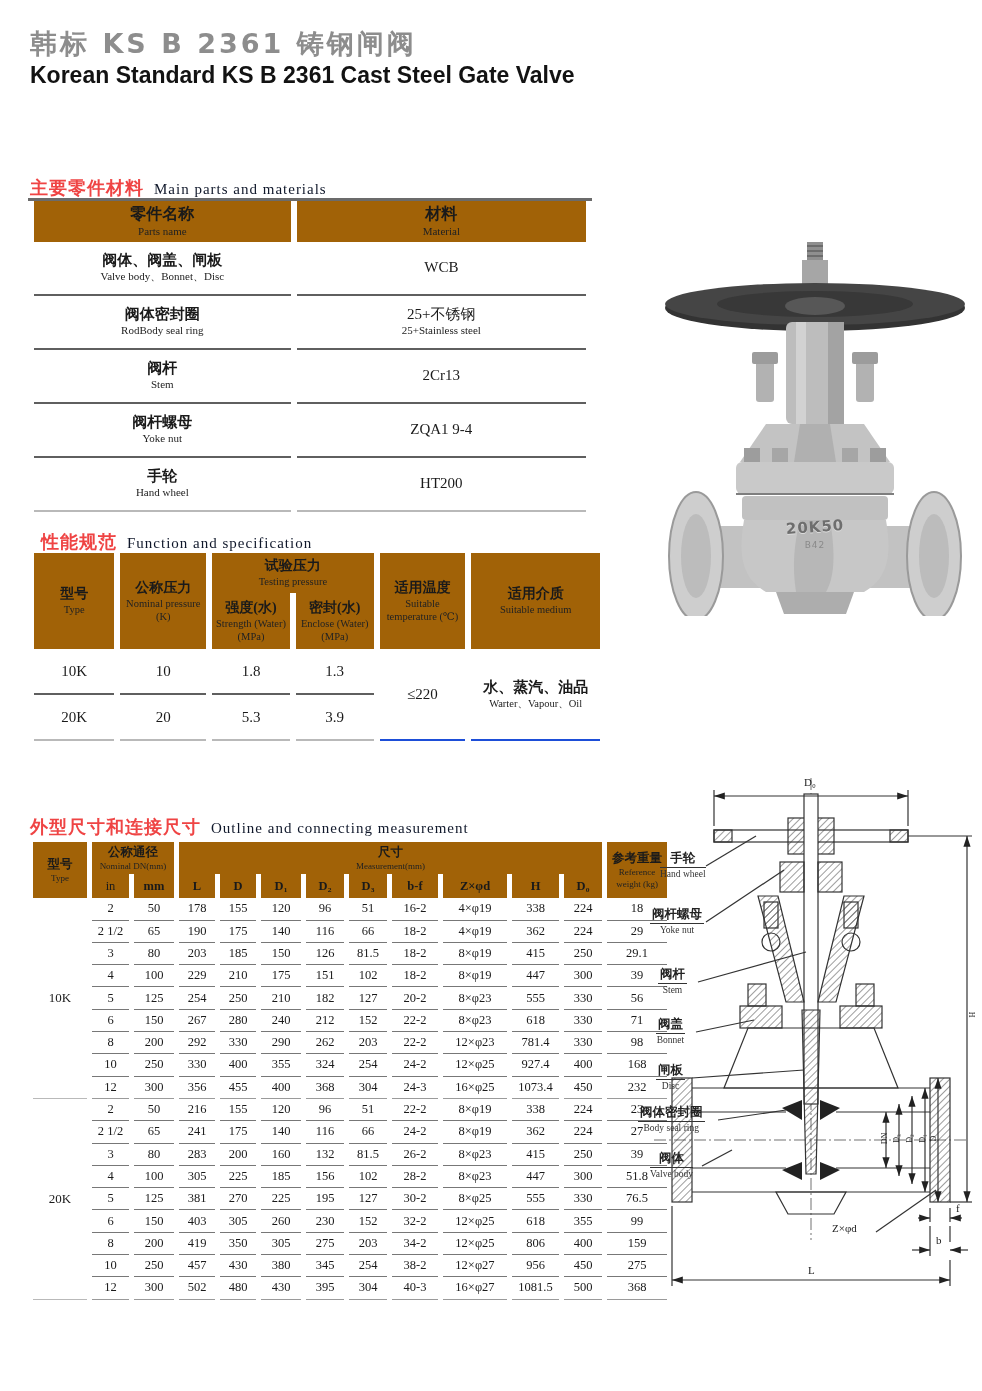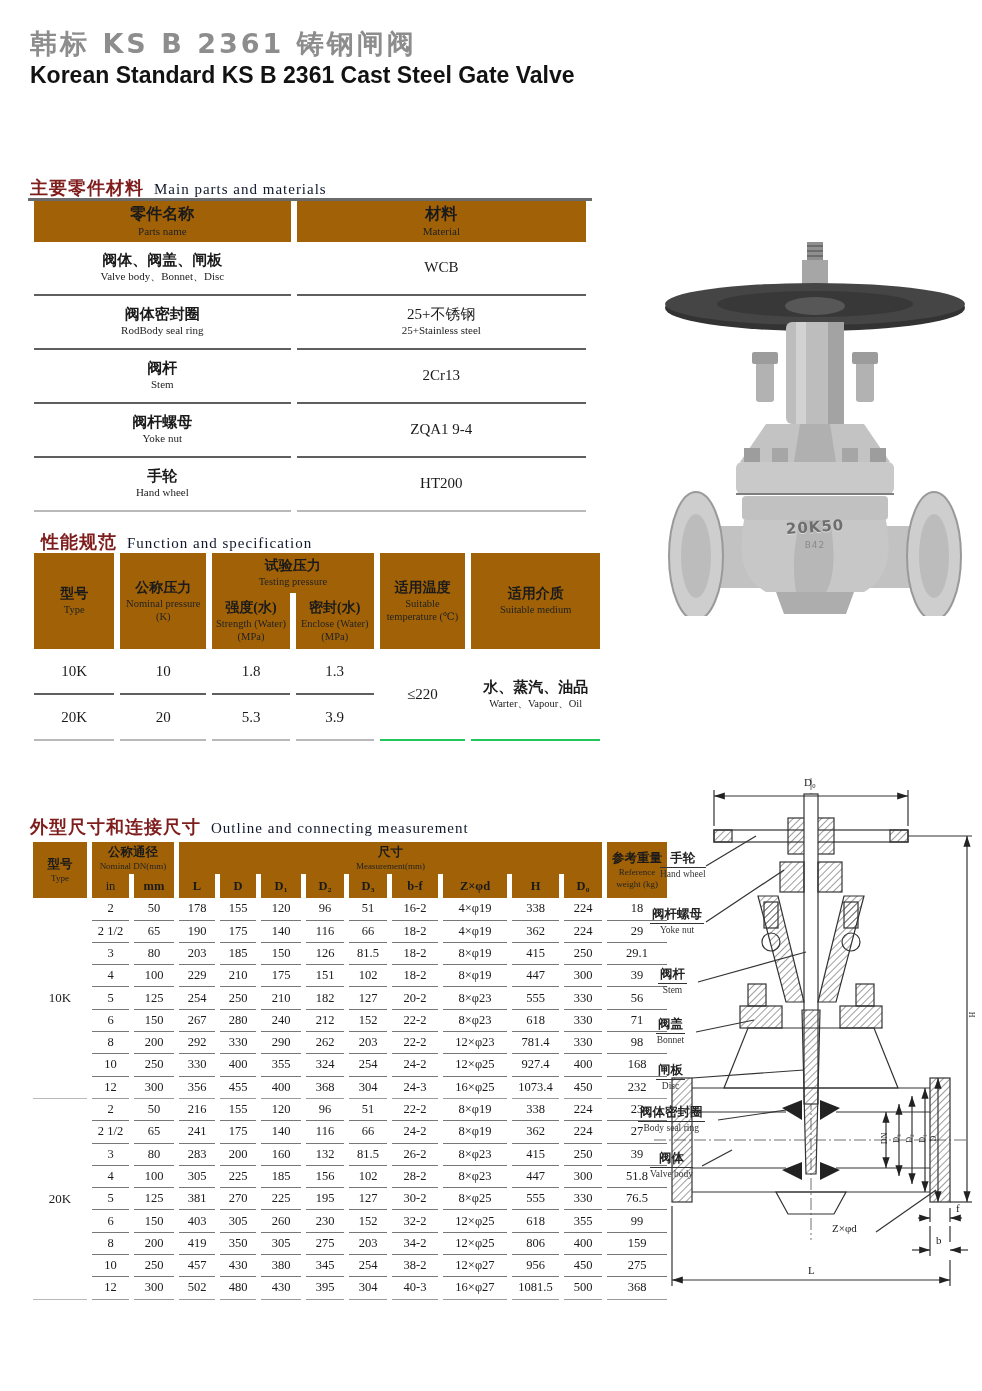--- a/index.html
+++ b/index.html
@@ -7,21 +7,21 @@
   body { font-family:"Liberation Serif","DejaVu Serif",serif; color:#1a1a1a; }
   .page { position:relative; width:982px; height:1391px; background:#ffffff; overflow:hidden; }
 
   
   .title-zh { position:absolute; left:30px; top:26px; font-family:"DejaVu Sans","Liberation Sans",sans-serif;
               font-size:27px; font-weight:bold; color:#8d8d8d; letter-spacing:3px; }
   .title-en { position:absolute; left:30px; top:62px; font-family:"Liberation Sans","DejaVu Sans",sans-serif;
               font-size:23px; font-weight:bold; color:#121212; }
 
   .sec-head { position:absolute; font-size:18px; }
-  .sec-head .zh { font-weight:bold; color:#7f1d1d; letter-spacing:1px; }
+  .sec-head .zh { font-weight:bold; color:#ef4444; letter-spacing:1px; }
   .sec-head .en { color:#0f172a; font-size:15px; margin-left:10px; letter-spacing:1px; }
 
   
   table { border-collapse:separate; border-spacing:6px 0; table-layout:fixed; }
   th { background:#a16207; font-weight:bold; vertical-align:middle; text-align:center; padding:3px 1px; }
   td { text-align:center; vertical-align:middle; }
   .sub { display:block; font-weight:normal; font-size:11px; color:#222; line-height:1.25; }
 
   
   .parts-table { position:absolute; left:28px; top:198px; width:564px; border-top:3px solid #6b6b6b; }
@@ -29,21 +29,21 @@
   .parts-table td { height:54px; border-bottom:2px solid #5f5f5f; font-size:15px; }
   .parts-table tr:last-child td { border-bottom:2px solid #b9b9b9; }
   .parts-table .name b { font-size:15px; }
 
   
   .spec-table { position:absolute; left:28px; top:553px; width:578px; }
   .spec-table th { font-size:14px; }
   .spec-table .sub { font-size:10.5px; }
   .spec-table td { height:46px; font-size:15px; }
   .spec-table td.rule { border-bottom:2px solid #5f5f5f; }
-  .spec-table td.merge { border-bottom:2px solid #22c55e; }
+  .spec-table td.merge { border-bottom:2px solid #1d4ed8; }
   .spec-table tr.lastrow td { border-bottom:2px solid #b9b9b9; }
 
   
   .outline-table { position:absolute; left:28px; top:842px; width:574px; border-spacing:5px 0; }
   .outline-table th { font-size:12.5px; padding:2px 0; }
   .outline-table th .sub { font-size:9px; }
   .outline-table td { height:22.3px; font-size:12.5px; border-bottom:1.5px solid #777; }
   .outline-table td.type-cell { border-bottom:1.5px solid #b9b9b9; font-size:13px; }
   .outline-table tr.group-last td { border-bottom:1.5px solid #9a9a9a; }
 

